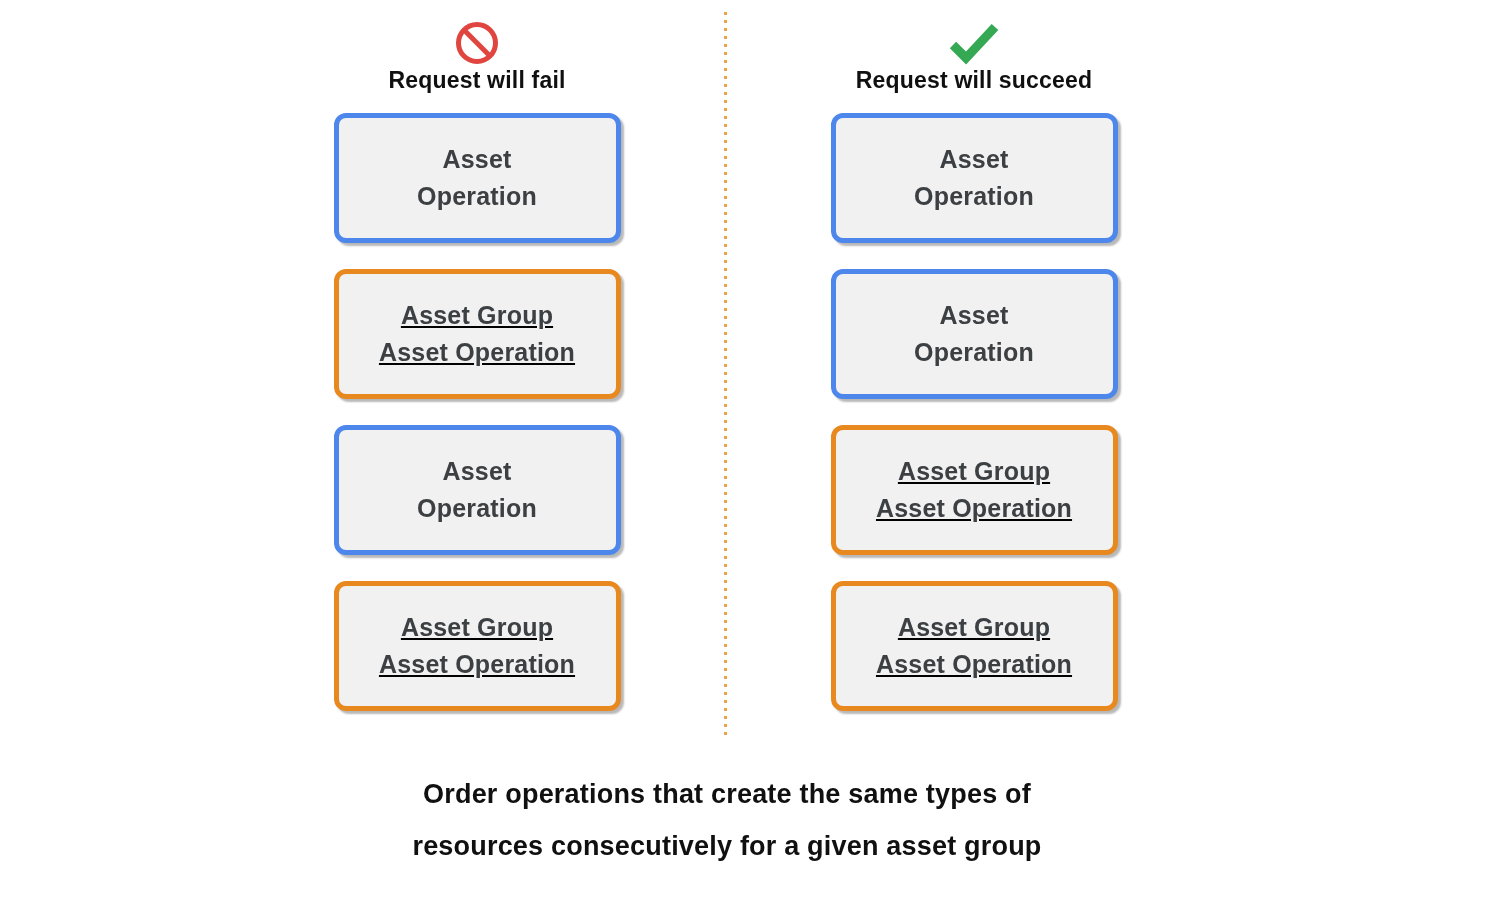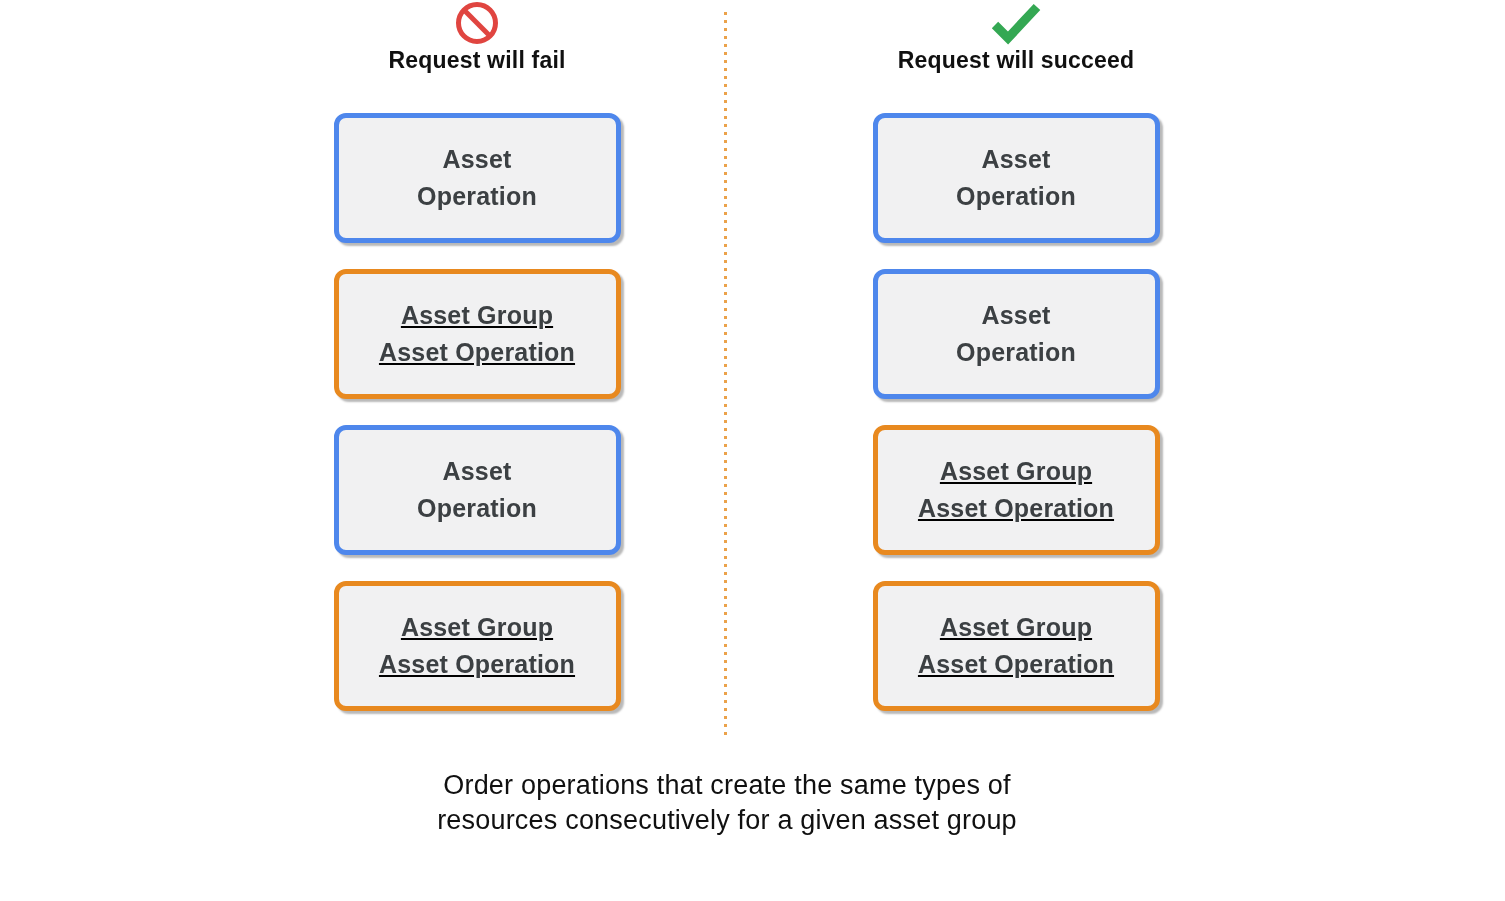--- a/index.html
+++ b/index.html
@@ -27,24 +27,25 @@
   }
   .column {
     position: absolute;
     top: 0;
     width: 320px;
     display: flex;
     flex-direction: column;
     align-items: center;
   }
   .column-fail { left: 317px; }
-  .column-success { left: 856px; }
+  .column-success { left: 814px; }
   .col-header {
     height: 113px;
     box-sizing: border-box;
+    padding-top: 20px;
     display: flex;
     flex-direction: column;
     align-items: center;
   }
   .icon-slot {
     height: 46px;
     display: flex;
     align-items: center;
     justify-content: center;
   }
@@ -93,22 +94,22 @@
     );
   }
   .caption {
     position: absolute;
     top: 768px;
     left: 0;
     width: 1454px;
     margin: 0;
     text-align: center;
     font-size: 27px;
-    line-height: 35px;
-    font-weight: normal;
+    line-height: 52px;
+    font-weight: bold;
     color: var(--heading-text);
     white-space: pre-line;
     letter-spacing: 0.2px;
   }
 </style>
 </head>
 <body>
 
 <div class="canvas">
 

